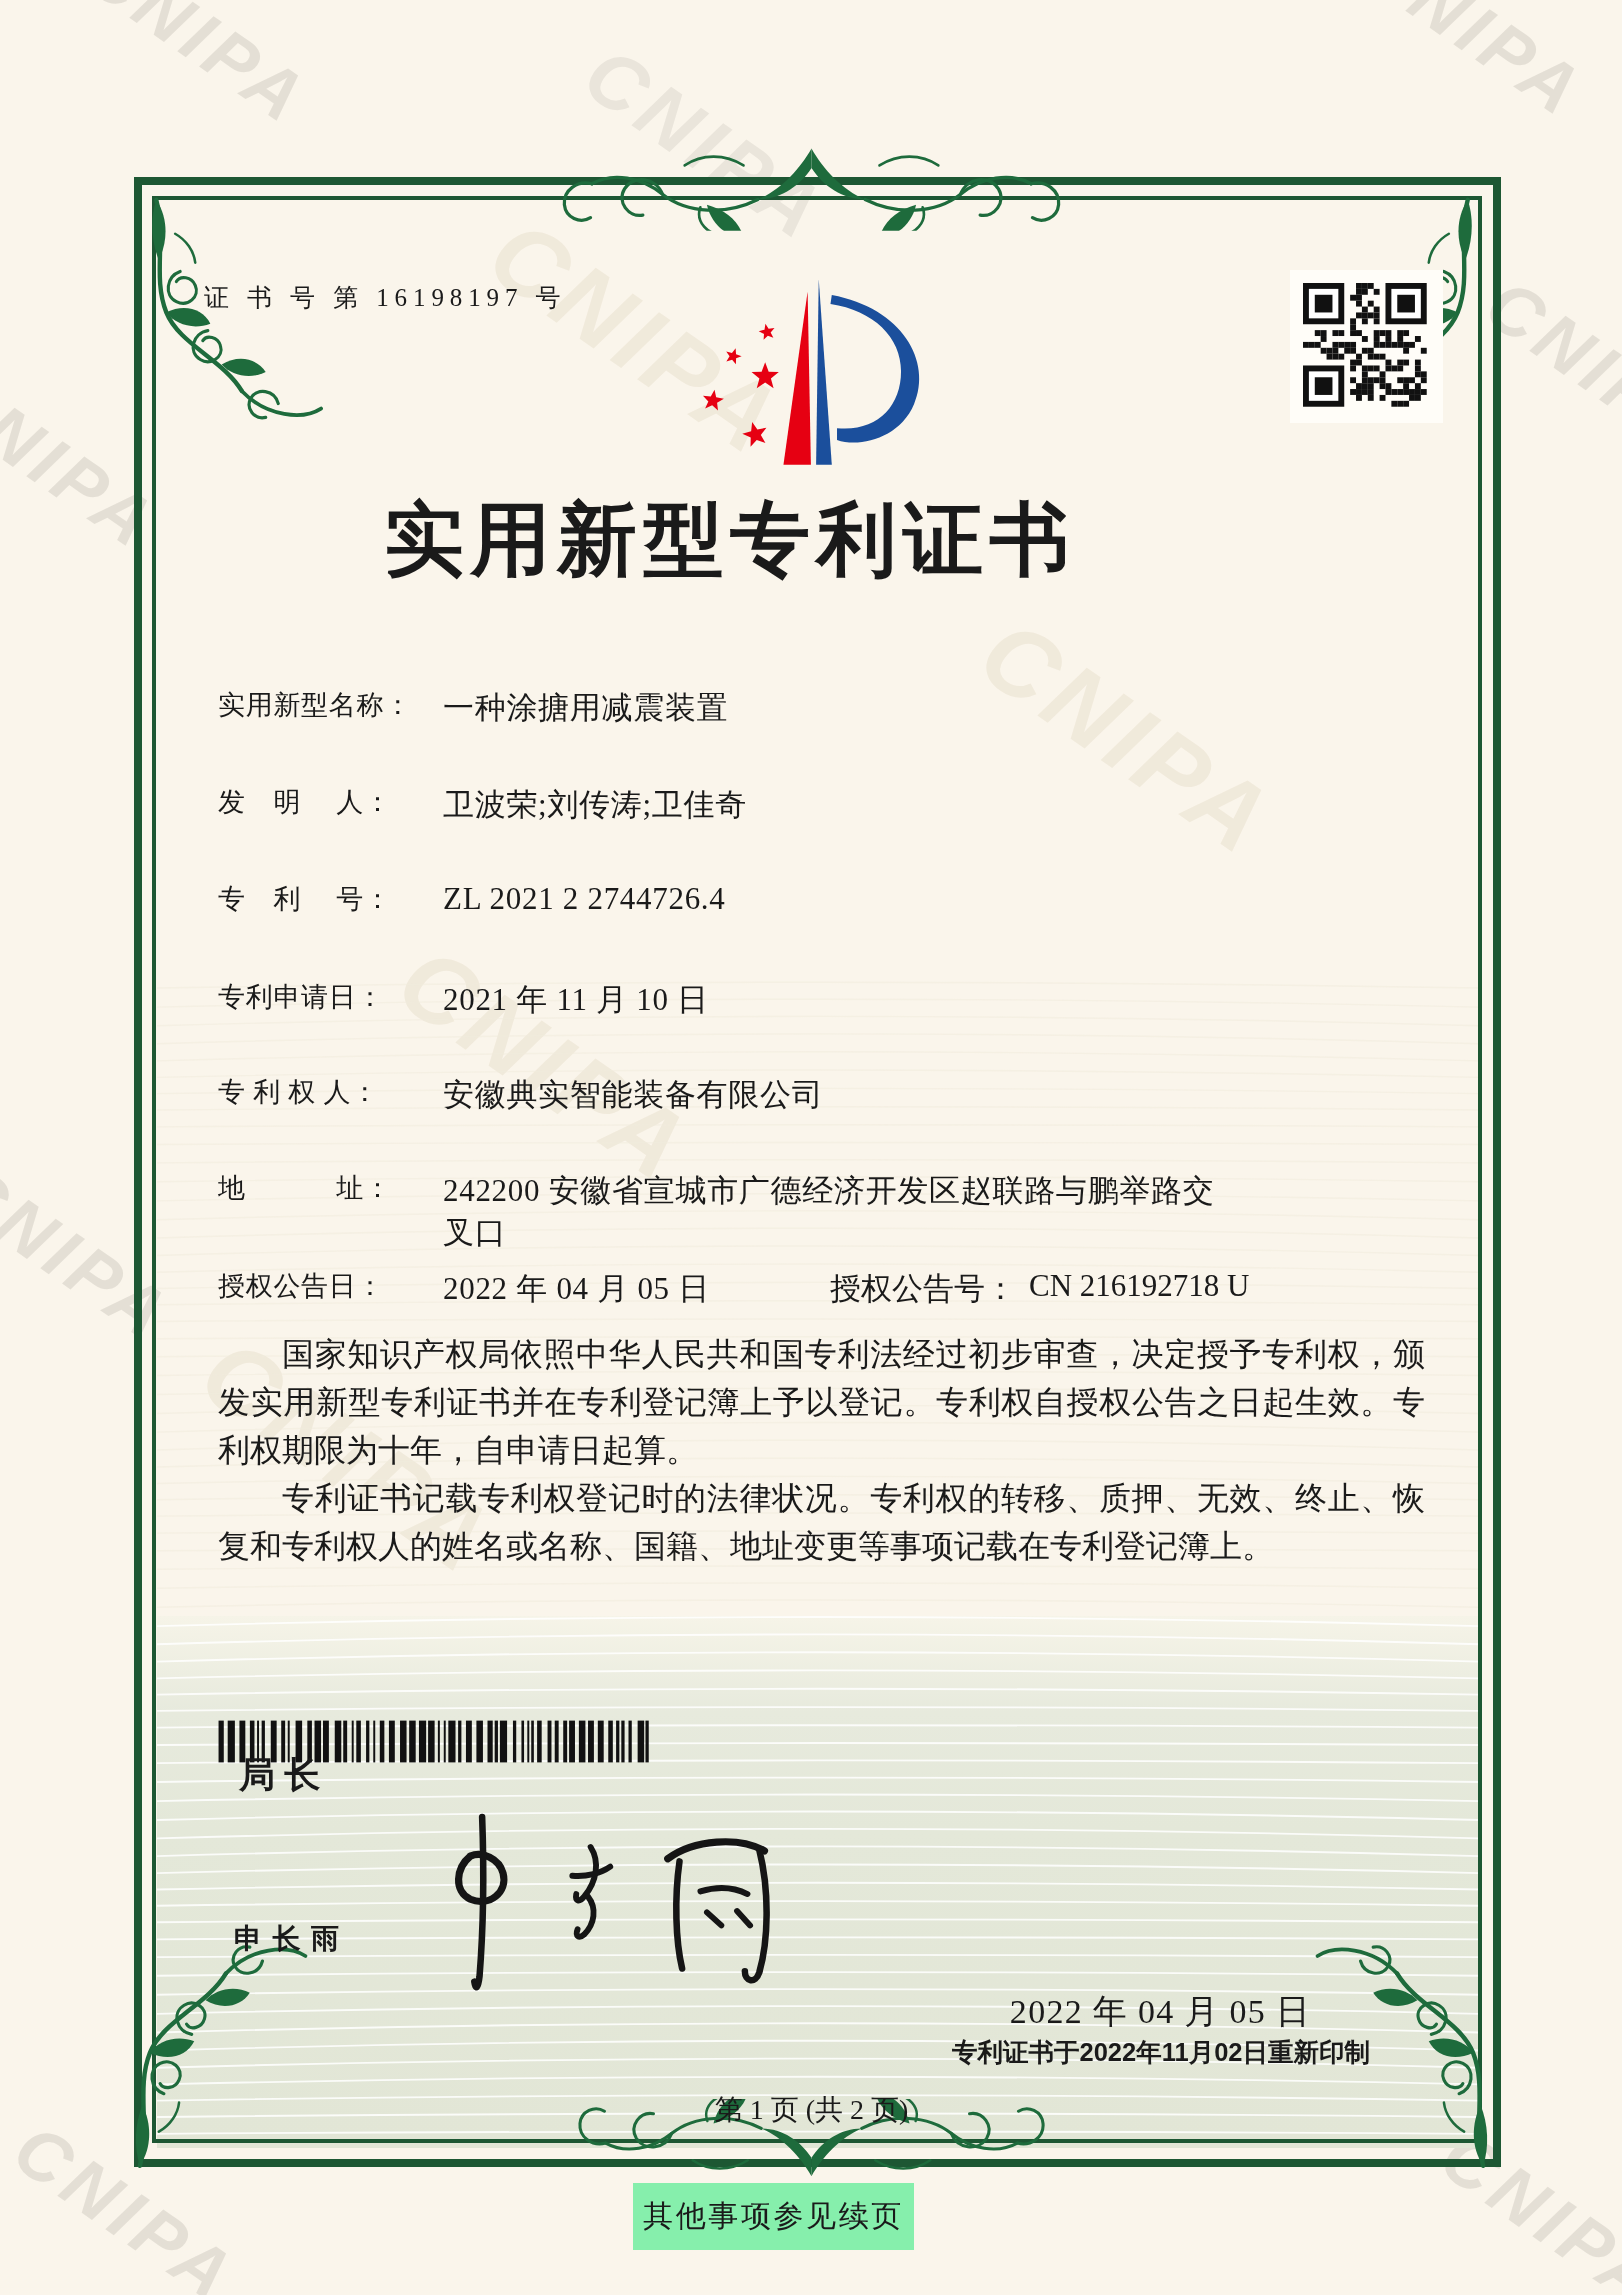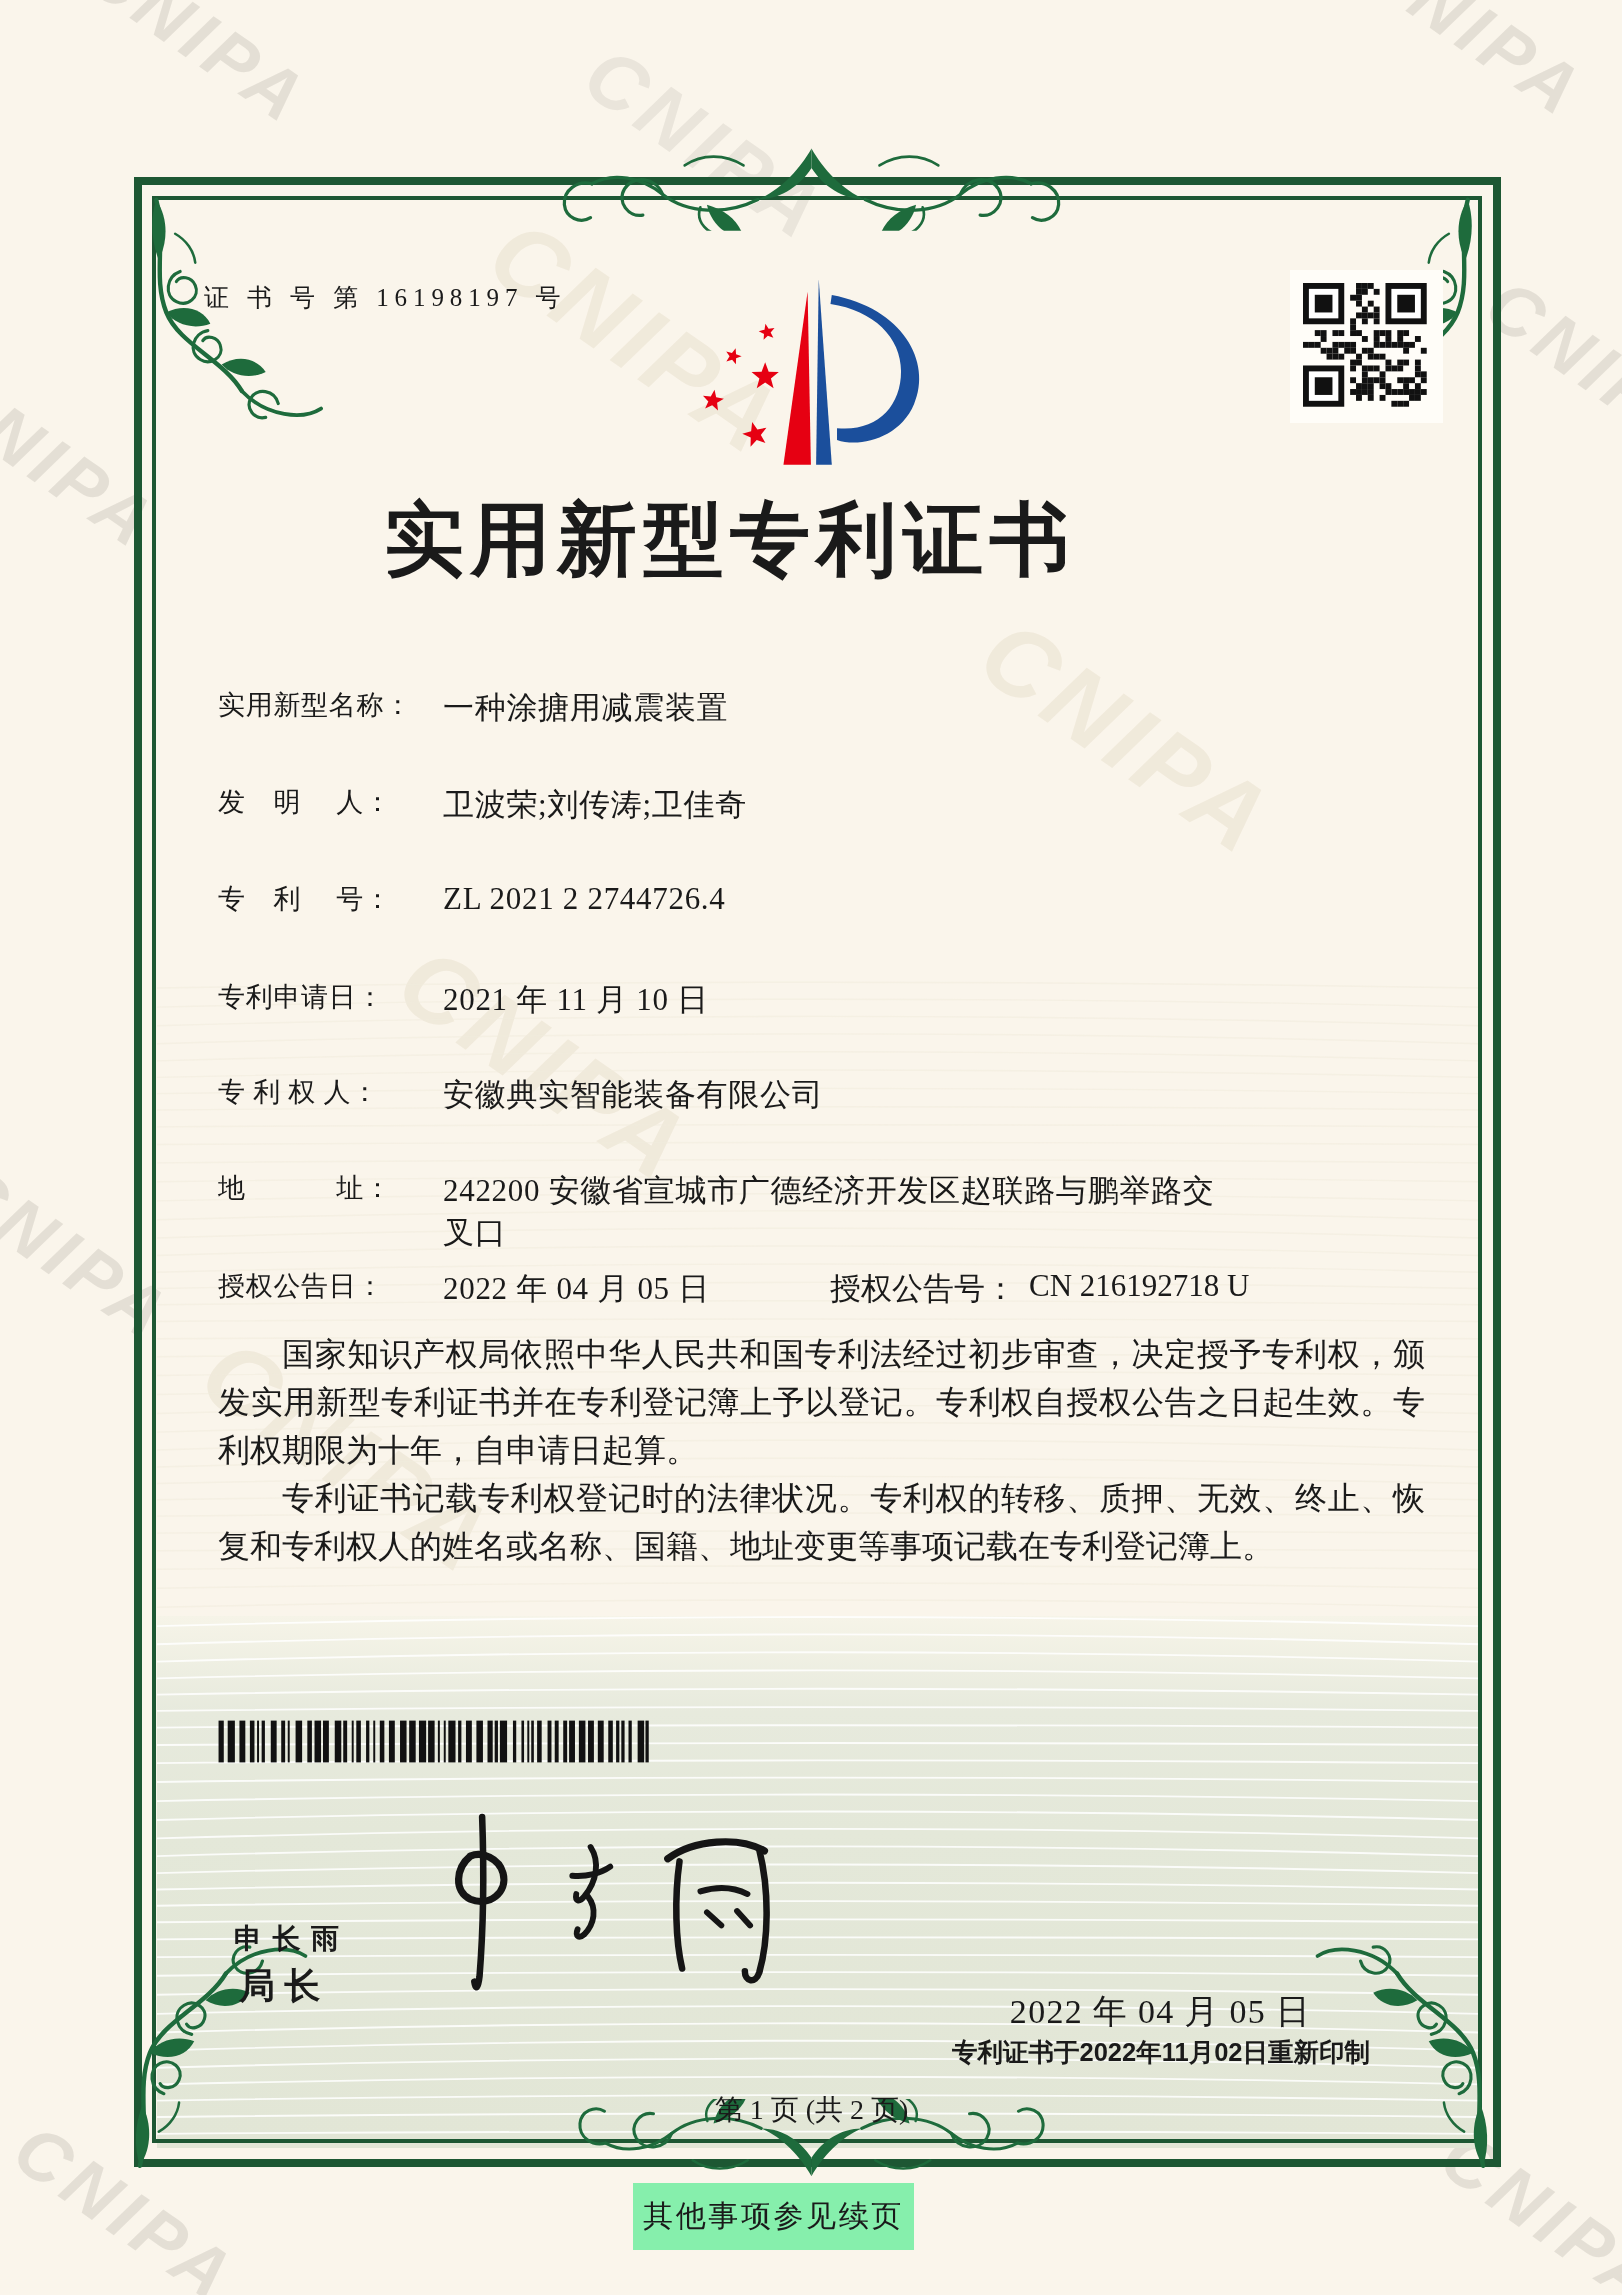--- a/index.html
+++ b/index.html
@@ -40,21 +40,21 @@
   .f-label2{position:absolute;left:830px;font-size:31px;z-index:3;white-space:pre;}
   .f-value2{position:absolute;left:1029px;font-size:31px;z-index:3;white-space:pre;}
 
   
   .body-text{position:absolute;left:218px;top:1330px;width:1207px;font-size:32px;
              line-height:48px;text-align:justify;z-index:3;}
   .body-text p{margin:0;text-indent:2em;}
 
   
   #barcode-svg{position:absolute;left:218px;top:1718px;z-index:3;}
-  .role{position:absolute;left:239px;top:1962px;font-size:36px;font-weight:bold;
+  .role{position:absolute;left:239px;top:1751px;font-size:36px;font-weight:bold;
         font-family:"Liberation Sans","DejaVu Sans",sans-serif;letter-spacing:9.2px;z-index:3;}
   .role-name{position:absolute;left:234px;top:1920px;font-size:28px;font-weight:bold;
         font-family:"Liberation Sans","DejaVu Sans",sans-serif;letter-spacing:10.5px;z-index:3;}
   #sig-svg{position:absolute;left:419px;top:1813px;z-index:3;}
   .grant-date-big{position:absolute;left:951px;top:1989px;width:419px;text-align:center;
         font-size:34px;letter-spacing:1.3px;z-index:3;}
   .reprint{position:absolute;left:945px;top:2035px;width:432px;text-align:center;font-size:25.5px;
         font-weight:bold;font-family:"Liberation Sans","DejaVu Sans",sans-serif;z-index:3;}
   .page-indicator{position:absolute;left:674px;top:2091px;width:275px;text-align:center;
         font-size:28px;z-index:3;}

